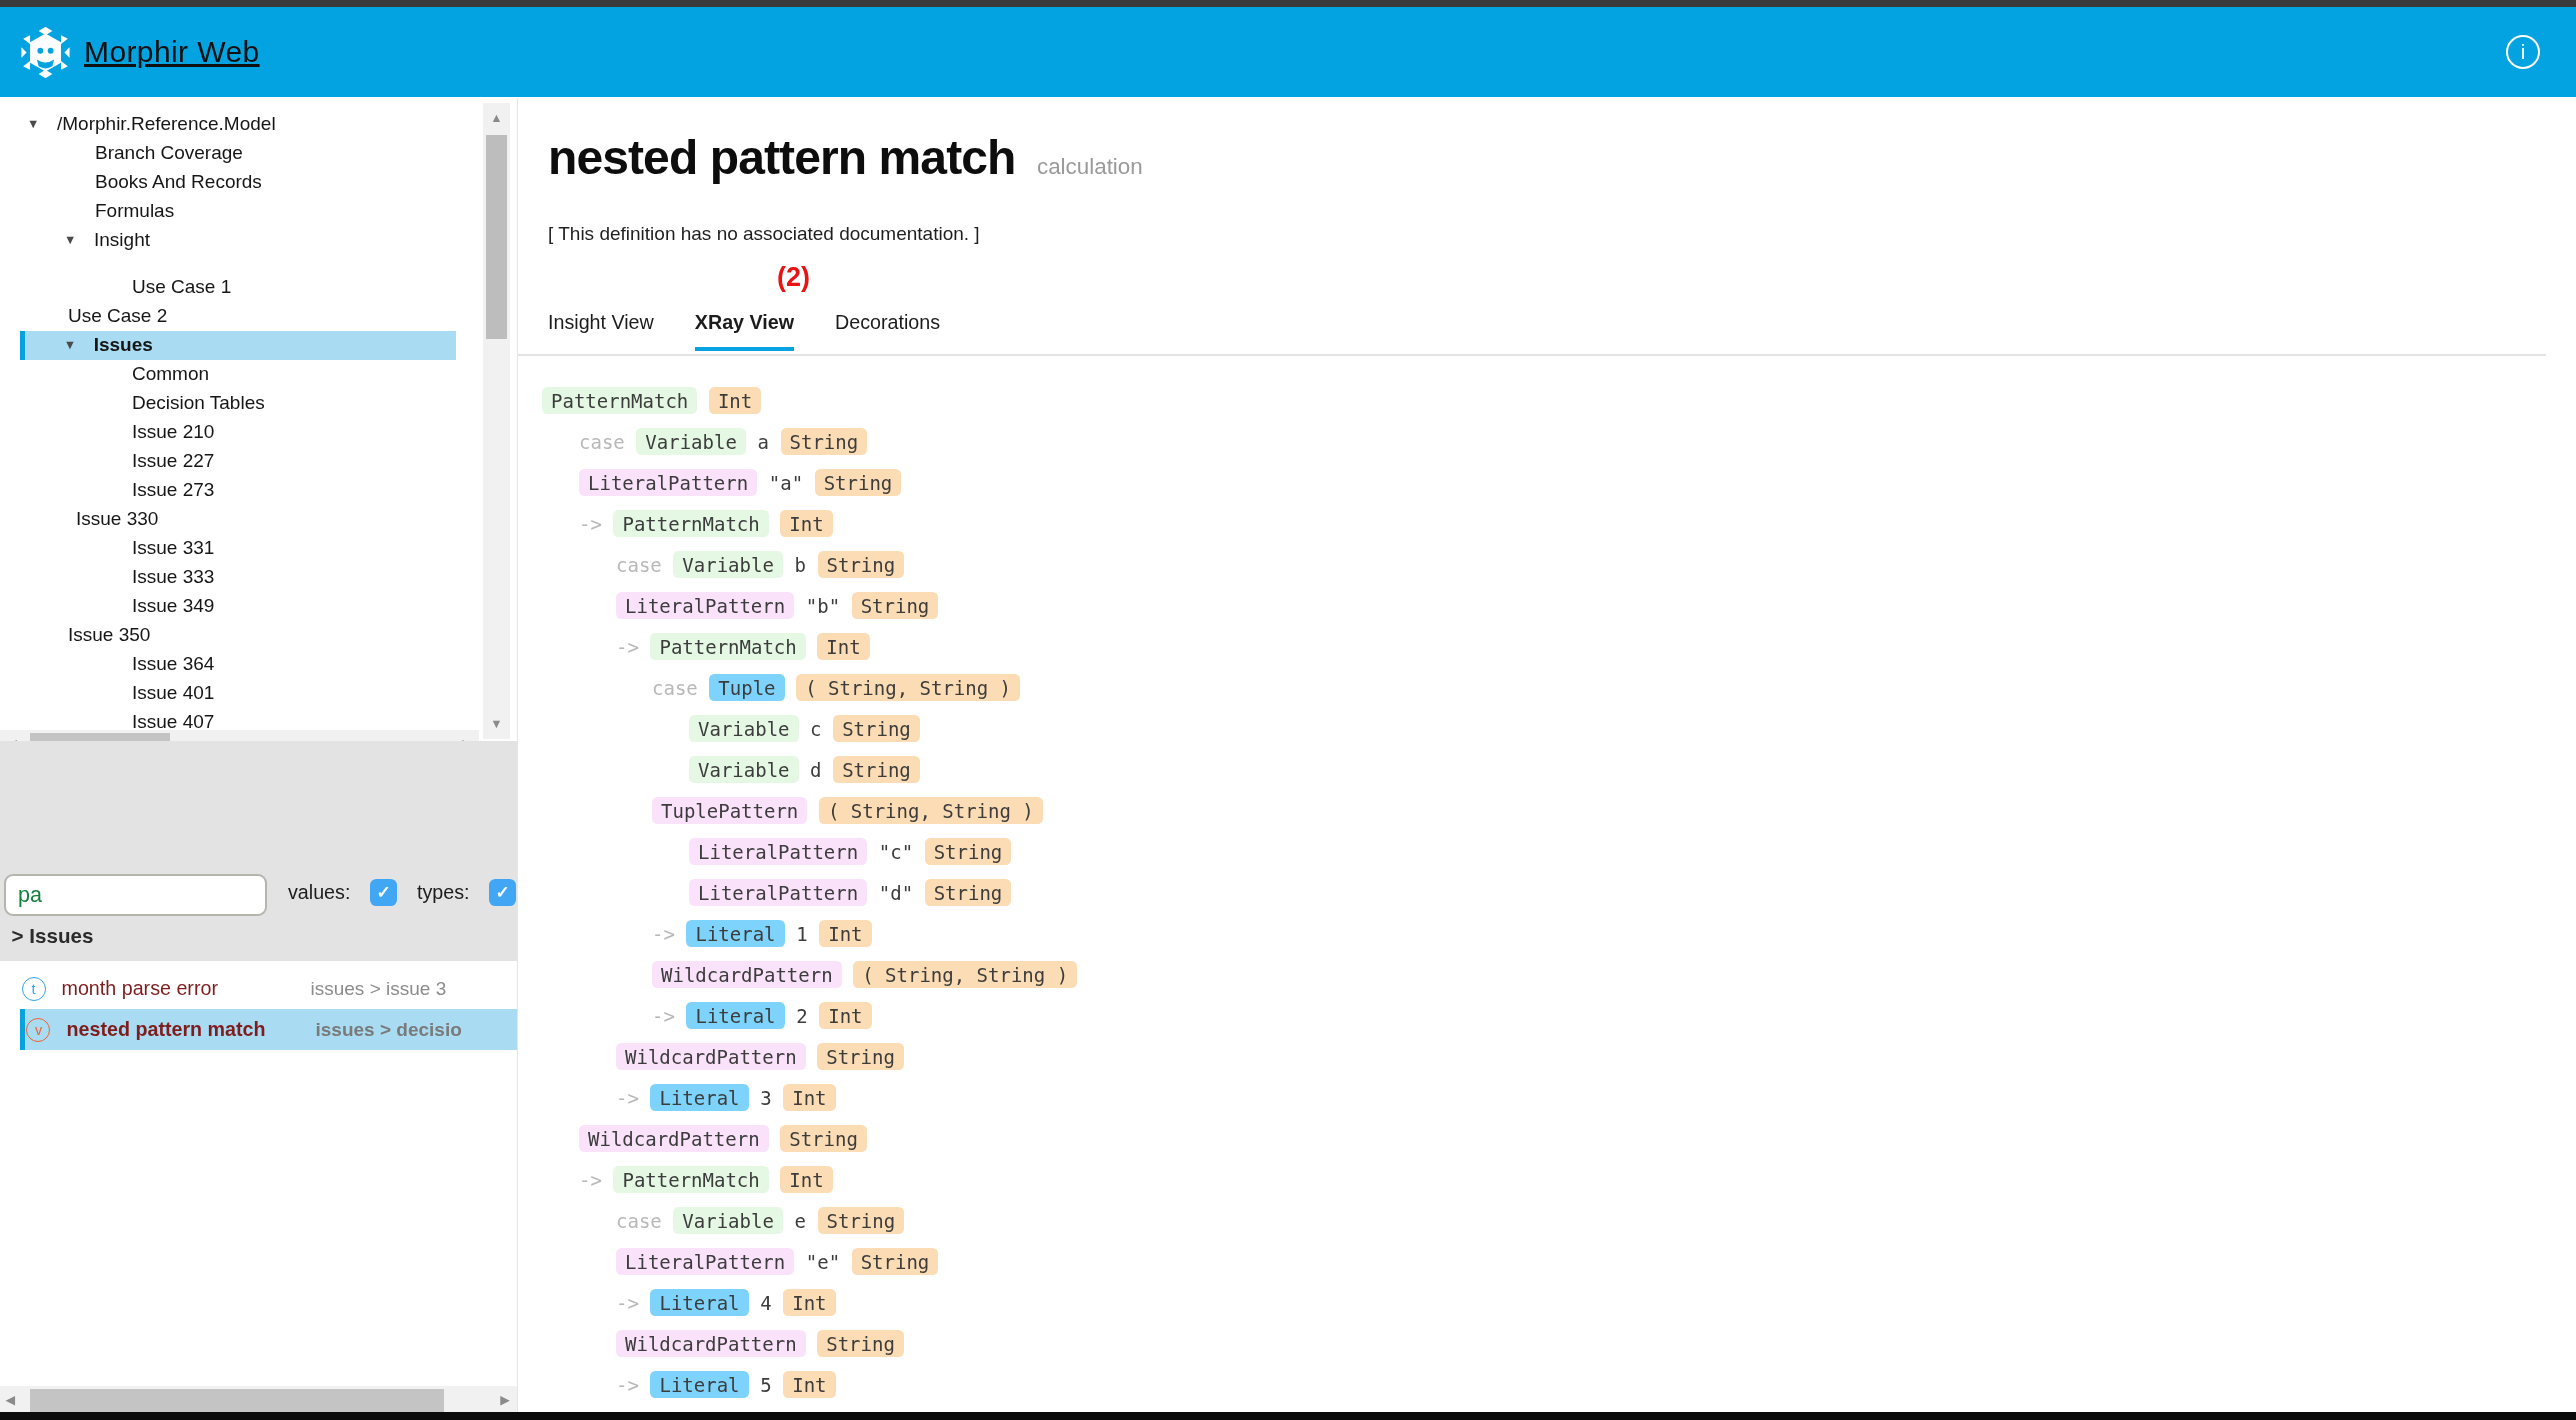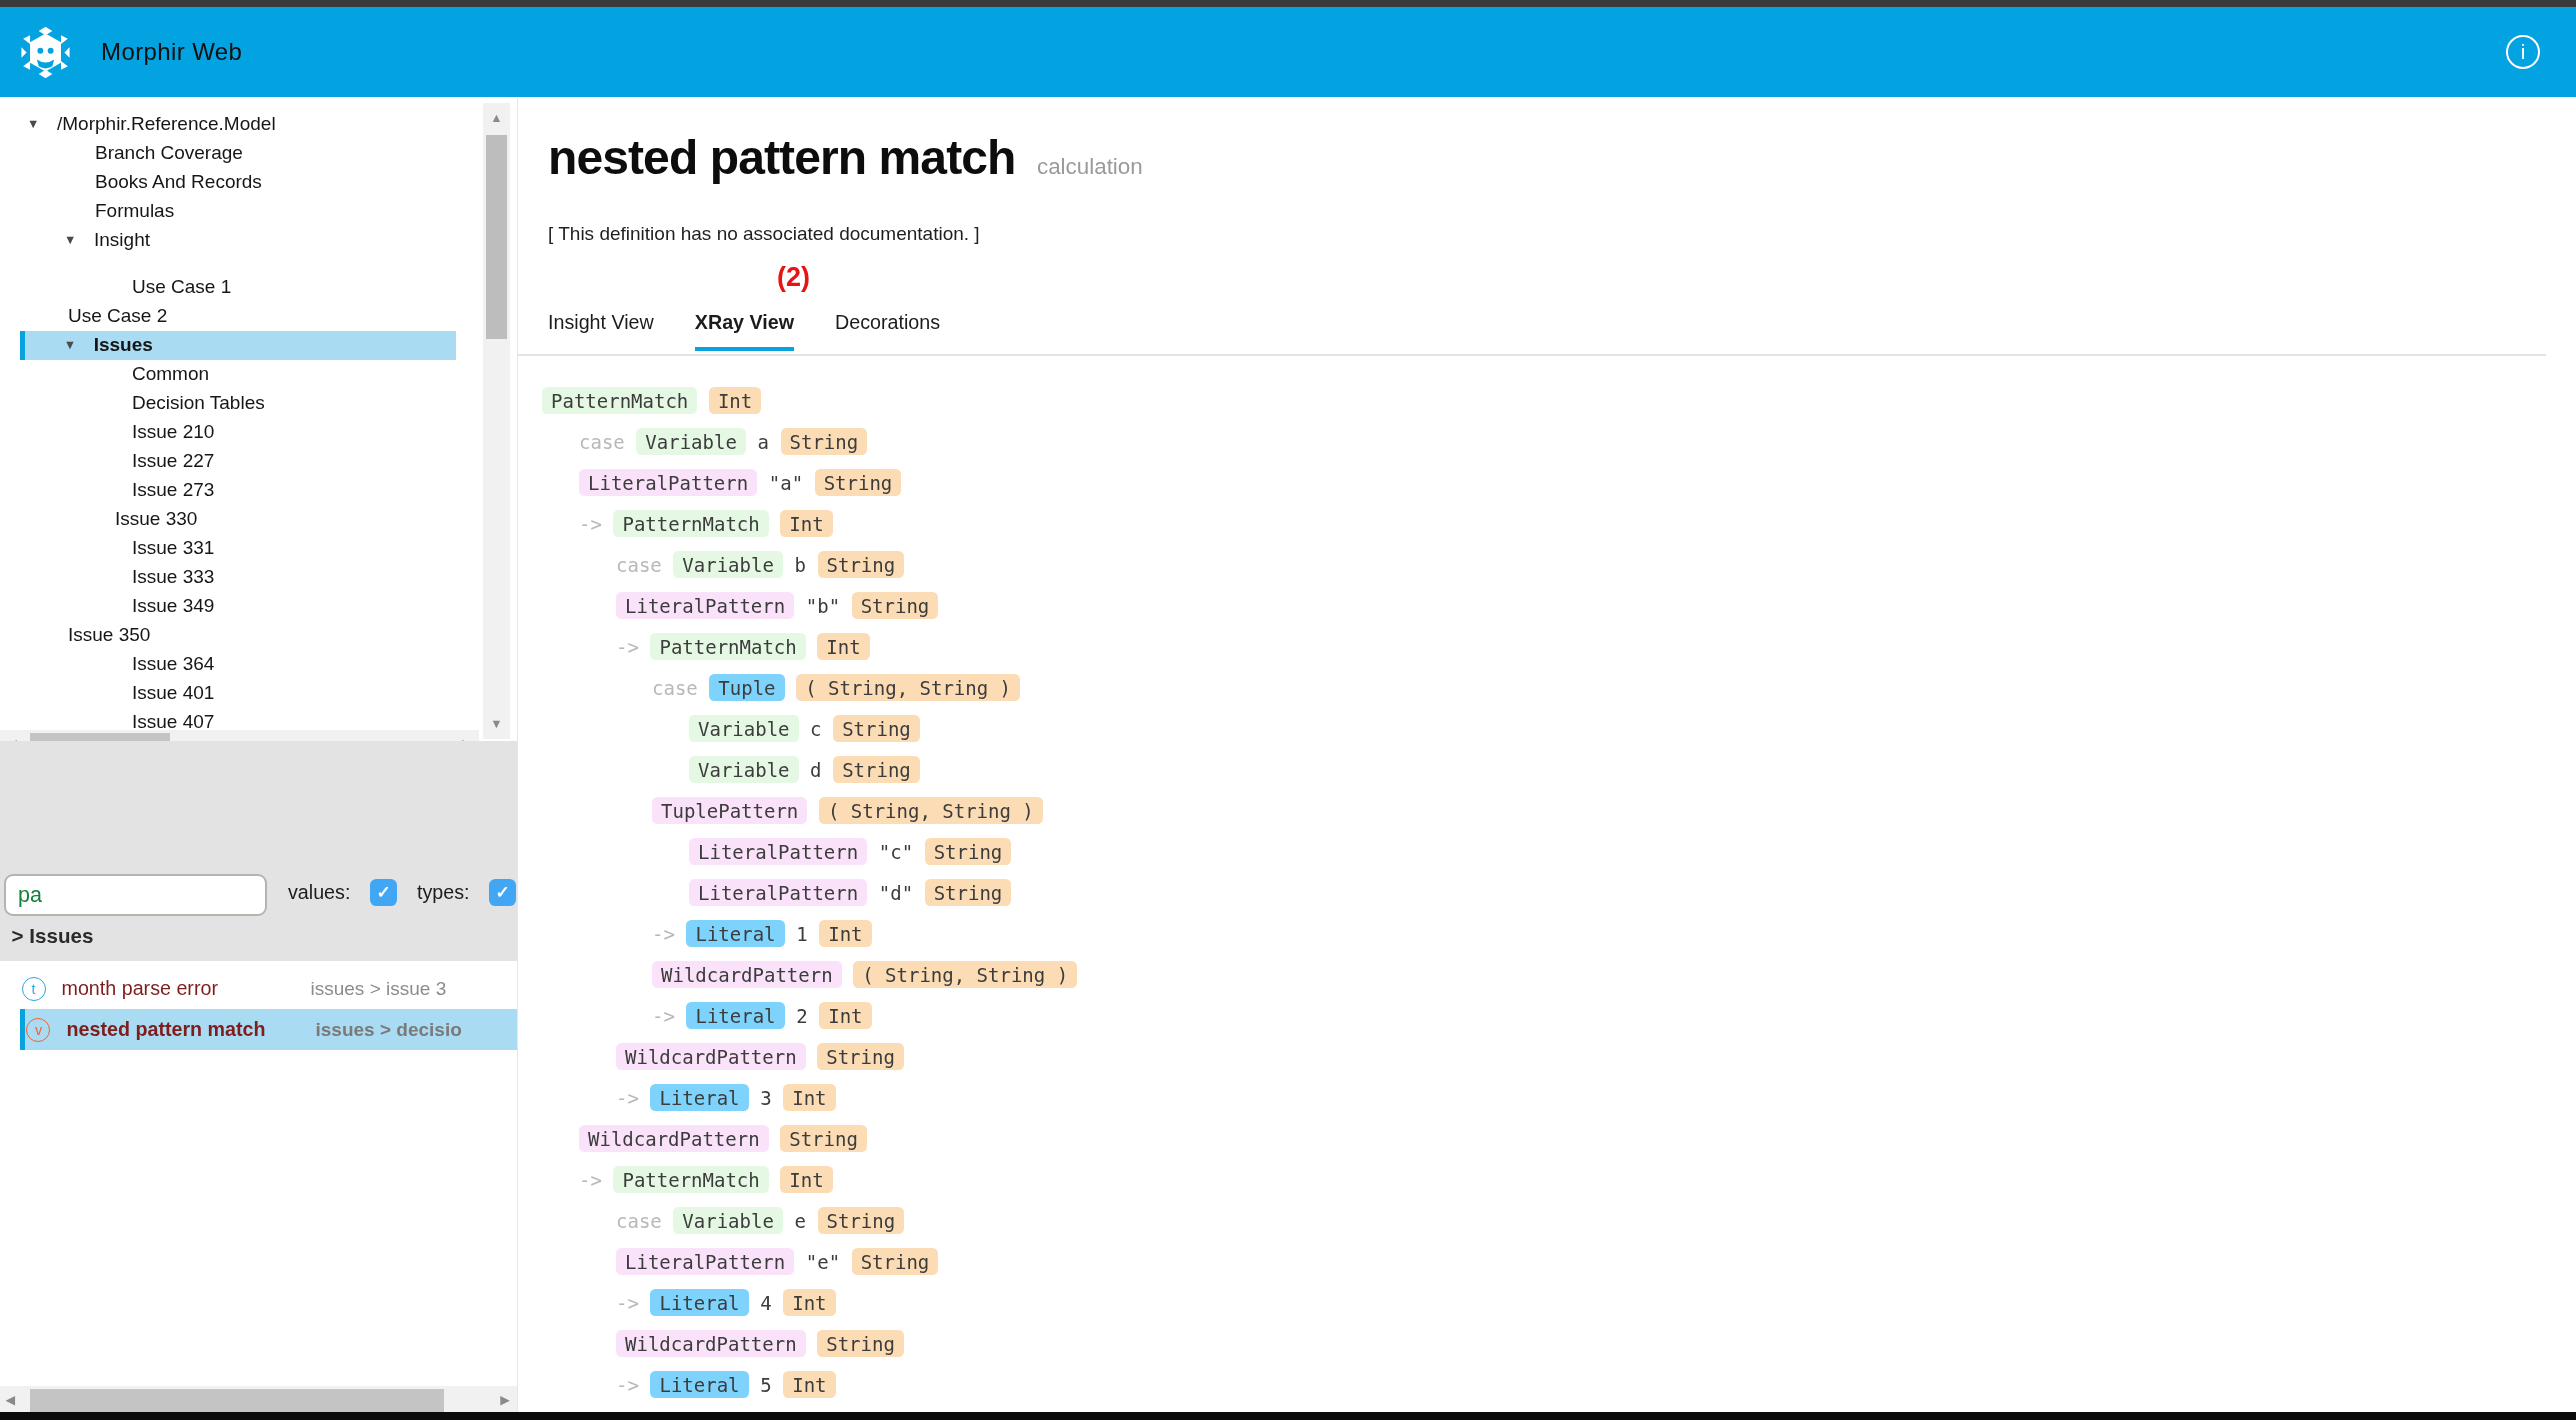--- a/index.html
+++ b/index.html
@@ -4,21 +4,21 @@
 <style>
   * { box-sizing: border-box; margin: 0; padding: 0; }
   html,body { background:#fff; }
   body { font-family: "Liberation Sans", sans-serif; }
   #canvas { position:relative; width:2576px; height:1421px; overflow:hidden; background:#fff; }
 
   
   .top-strip { position:absolute; left:0; top:0; width:100%; height:7.2px; background:#3a3a3a; }
   .header { position:absolute; left:0; top:7.2px; width:100%; height:90px; background:#03a2e0; display:flex; align-items:center; }
   .logo { width:55px; height:55px; margin-left:18px; }
-  .app-title { margin-left:28px; font-size:24px; color:#101010; letter-spacing:0.4px; }
+  .app-title { margin-left:11px; font-size:30px; color:#101010; letter-spacing:0.4px;text-decoration:underline; }
   .info-icon { position:absolute; right:36px; top:50%; transform:translateY(-50%); width:34px; height:34px;
     border:2.2px solid #fff; border-radius:50%; color:#fff; font-size:20.6px; display:flex; align-items:center; justify-content:center; font-style:normal; }
 
   
   .sidebar { position:absolute; left:0; top:98px; width:517px; height:1323px; background:#e3e3e3; }
   .tree-panel { position:absolute; left:0; top:0; width:517px; height:643px; background:#fff; overflow:hidden; padding-top:11.6px; }
   .tree-row { display:flex; align-items:center; height:29px; font-size:19px; color:#161616; white-space:nowrap; cursor:pointer; }
   .tree-row .caret { width:30px; font-size:12.5px; color:#4a4a4a; flex:0 0 30px; }
   .tree-row.selected { background:#a9dcf3; border-left:5.4px solid #09a2e0; margin-left:19.7px; width:436px; font-weight:bold; }
 
@@ -136,21 +136,21 @@
           </div>
           <div class="tree-row" style="padding-left: 132px;">
             <span>Issue 210</span>
           </div>
           <div class="tree-row" style="padding-left: 132px;">
             <span>Issue 227</span>
           </div>
           <div class="tree-row" style="padding-left: 132px;">
             <span>Issue 273</span>
           </div>
-          <div class="tree-row" style="padding-left: 115px;">
+          <div class="tree-row" style="padding-left: 76px;">
             <span>Issue 330</span>
           </div>
           <div class="tree-row" style="padding-left: 132px;">
             <span>Issue 331</span>
           </div>
           <div class="tree-row" style="padding-left: 132px;">
             <span>Issue 333</span>
           </div>
           <div class="tree-row" style="padding-left: 132px;">
             <span>Issue 349</span>

